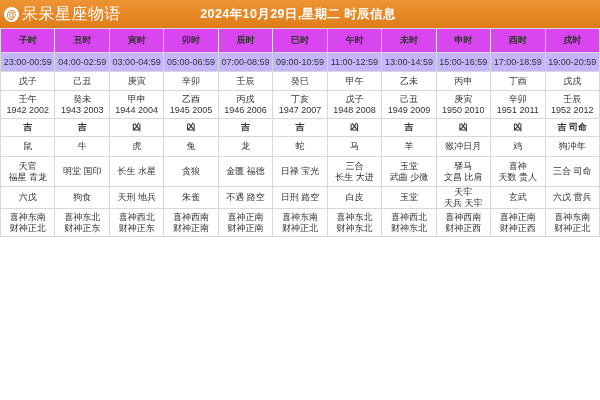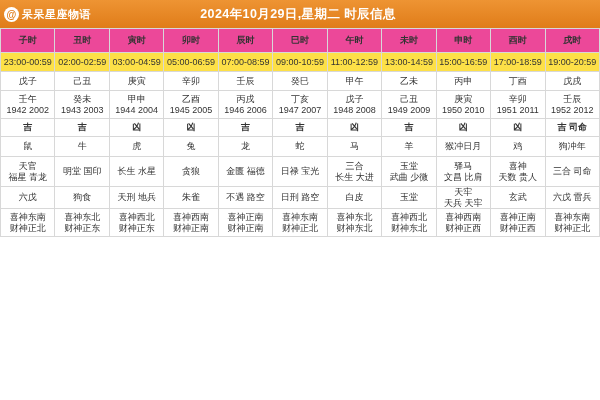--- a/index.html
+++ b/index.html
@@ -37,25 +37,24 @@
     width: 15px; height: 15px;
     border-radius: 50%;
     background: #ffffff;
     color: #e07c19;
     font-size: 10px;
     line-height: 15px;
     text-align: center;
     font-weight: bold;
   }
   .brand-name {
-    font-size: 11px;
+    font-size: 16px;
     color: #ffffff;
     white-space: nowrap;
     letter-spacing: 0.5px;
-    font-weight: bold;
   }
   .header-title {
     position: absolute;
     left: 0; right: 4px;
     text-align: center;
     font-size: 12.5px;
     font-weight: bold;
     color: #ffffff;
     letter-spacing: 0.4px;
     pointer-events: none;
@@ -78,27 +77,27 @@
     overflow: hidden;
     white-space: nowrap;
   }
   
 
   .row-hour td {
     height: 24px;
     font-size: 13px;
     font-weight: bold;
     color: #222222;
-    background: #ec4899;
+    background: #d946ef;
   }
   .row-range td {
     height: 19px;
     font-size: 8.5px;
     color: #444444;
-    background: #fde047;
+    background: #c4b5fd;
   }
   .row-gz td {
     height: 19px;
     font-size: 10px;
     color: #333333;
   }
   .row-god td {
     height: 19px;
     font-size: 10px;
     color: #333333;
@@ -181,21 +180,21 @@
           <td>辰时</td>
           <td>巳时</td>
           <td>午时</td>
           <td>未时</td>
           <td>申时</td>
           <td>酉时</td>
           <td>戌时</td>
         </tr>
         <tr class="row-range">
           <td>23:00-00:59</td>
-          <td>02:00-02:59</td>
+          <td>04:00-02:59</td>
           <td>03:00-04:59</td>
           <td>05:00-06:59</td>
           <td>07:00-08:59</td>
           <td>09:00-10:59</td>
           <td>11:00-12:59</td>
           <td>13:00-14:59</td>
           <td>15:00-16:59</td>
           <td>17:00-18:59</td>
           <td>19:00-20:59</td>
         </tr>

